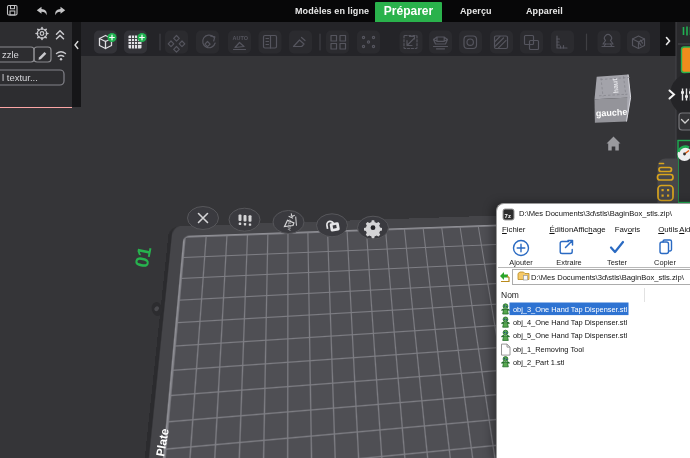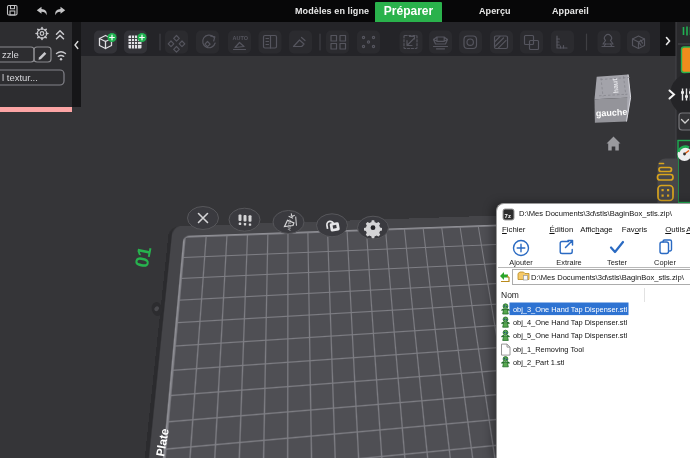--- a/index.html
+++ b/index.html
@@ -9,21 +9,21 @@
   
   #topbar{left:0;top:0;width:690px;height:22px;background:#070708;}
   #topbar .tab{position:absolute;top:0;height:22px;line-height:22px;color:#e8e8e8;
     font-size:9px;font-weight:bold;letter-spacing:.1px;}
   #prep{position:absolute;left:375px;top:2px;width:67px;height:34px;border-radius:1px;
     background:#2ab24c;color:#fff;font-size:12px;font-weight:bold;text-align:center;line-height:18px;}
   
   #toolrow{left:81px;top:22px;width:579px;height:34px;background:#242428;}
   #toolrow svg{position:absolute;top:1px;}
   
-  #leftpanel{left:0;top:22px;width:72px;height:85px;background:#2d2d30;border-bottom:5px solid #fca5a5;}
+  #leftpanel{left:0;top:22px;width:72px;height:85px;background:#2d2d30;border-bottom:1px solid #fca5a5;}
   
   #lstrip{left:72px;top:22px;width:9px;height:85px;background:#161618;color:#dcdcdc;
     font-size:9px;text-align:center;line-height:46px;font-weight:bold;}
   #rstrip{left:660px;top:22px;width:16px;height:34px;background:#131315;color:#e8e8e8;
     font-size:10px;text-align:center;line-height:38px;font-weight:bold;}
   
   #rpanel{left:645px;top:22px;}
   
   #zwin{left:496px;top:203px;width:194px;height:255px;background:#fff;border-radius:8px 0 0 0;
         box-shadow:-4px 0 10px rgba(0,0,0,.35);border:1px solid #9a9a9a;border-right:none;border-bottom:none;padding-left:20px;}
@@ -36,22 +36,22 @@
       <g fill="none" stroke="#c4c4c6" stroke-width="1.1">
         <rect x="7.5" y="5.5" width="9.5" height="9.5" rx="1.2"></rect>
         <path d="M10.5 5.8 v3 h4 v-3"></path>
         <rect x="10" y="11" width="4.8" height="4"></rect>
       </g>
       <path d="M41.5 6.8 L36.8 10.3 L41.5 13.8 v-2.1 c3.2 0.1 4.6 1.6 5.1 3.6 c0.9-4.2-1.6-6.3-5.1-6.4 z" fill="#c4c4c6"></path>
       <path d="M60.5 6.8 L65.2 10.3 L60.5 13.8 v-2.1 c-3.2 0.1-4.6 1.6-5.1 3.6 c-0.9-4.2 1.6-6.3 5.1-6.4 z" fill="#c4c4c6"></path>
     </svg>
     <span class="tab" style="left:295px;">Modèles en ligne</span>
     <div id="prep">Préparer</div>
-    <span class="tab" style="left:479px;">Aperçu</span>
-    <span class="tab" style="left:552px;">Appareil</span>
+    <span class="tab" style="left:460px;">Aperçu</span>
+    <span class="tab" style="left:526px;">Appareil</span>
   </div>
 
   <div id="toolrow" class="abs">
   <svg width="579" height="34" style="left:0">
     <g fill="none" stroke-linecap="round" stroke-linejoin="round">
       <g stroke="#3f3f43" stroke-width="1.2">
         <line x1="79" y1="11" x2="79" y2="27"></line>
           <line x1="239" y1="11" x2="239" y2="27"></line>
         <line x1="505.5" y1="11" x2="505.5" y2="27"></line>
       </g>
@@ -280,21 +280,21 @@
 
   <div id="zwin" class="abs">
 
     <svg width="14" height="14" style="position:absolute;left:5px;top:4px">
       <rect x="1" y="1" width="11" height="11" rx="2" fill="#2d2d2d" stroke="#9a9a9a" stroke-width="1"></rect>
       <text x="2.6" y="9.6" font-size="6" font-weight="bold" fill="#fff" font-family="Liberation Sans">7z</text>
     </svg>
     <div class="ztxt" style="left:22px;top:5px;font-size:7.6px;color:#111;">D:\Mes Documents\3d\stls\BaginBox_stls.zip\</div>
 
     <div class="ztxt" style="left:5px;top:21px;font-size:7.8px;color:#111;">
-      <span style="margin-right:24px"><u>F</u>ichier</span><span style="margin-right:7px"><u>É</u>dition</span><span style="margin-right:9px">Affic<u>h</u>age</span><span style="margin-right:18px">Fav<u>o</u>ris</span><span style="margin-right:1px"><u>O</u>utils</span><span><u>A</u>ide</span>
+      <span style="margin-right:24px"><u>F</u>ichier</span><span style=""><u>É</u>dition</span><span style="margin-right:9px">Affic<u>h</u>age</span><span style="margin-right:18px">Fav<u>o</u>ris</span><span style="margin-right:1px"><u>O</u>utils</span><span><u>A</u>ide</span>
     </div>
 
     <svg width="194" height="32" style="position:absolute;left:0;top:33px">
       <g fill="none" stroke="#2a6ac2" stroke-width="1.4" stroke-linecap="round" stroke-linejoin="round">
         <circle cx="24" cy="11" r="7.5"></circle>
         <path d="M24 7.2 v7.6 M20.2 11 h7.6"></path>
         <path d="M71.5 4.5 h-6.5 a1.8 1.8 0 0 0 -1.8 1.8 v8.4 a1.8 1.8 0 0 0 1.8 1.8 h8.4 a1.8 1.8 0 0 0 1.8 -1.8 v-2.2"></path>
         <path d="M68.5 10.5 l7 -7 m0 0 h-4.5 m4.5 0 v4.5" stroke-width="1.5"></path>
         <path d="M114 10.5 l4 4.5 8 -10" stroke-width="2.2"></path>
         <rect x="163" y="5" width="8.5" height="11.5" rx="2"></rect>

